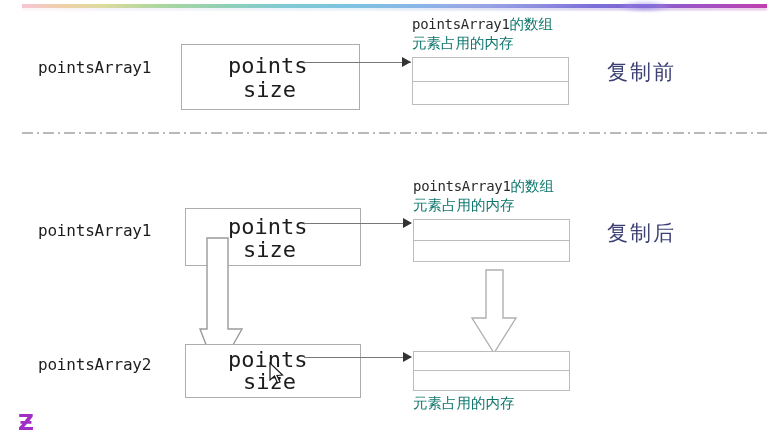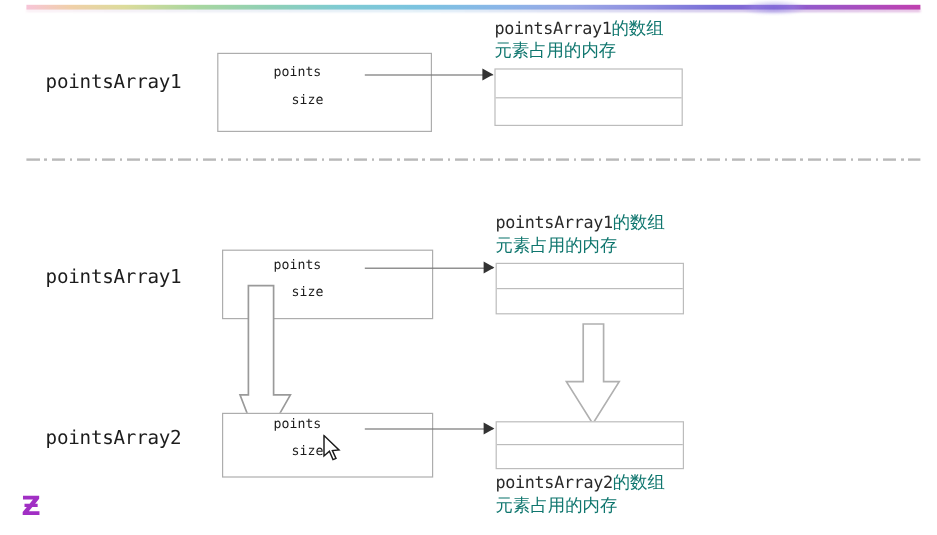--- a/index.html
+++ b/index.html
@@ -88,21 +88,21 @@
 
   .obj-box {
     position: absolute;
     border: 1px solid #adadad;
     background: #ffffff;
     box-sizing: border-box;
   }
   .obj-field {
     position: absolute;
     font-family: "DejaVu Sans Mono", monospace;
-    font-size: 11px;
+    font-size: 22px;
     color: #1c1c1c;
     white-space: nowrap;
   }
 
   .mem-box {
     position: absolute;
     border: 1px solid #bcbcbc;
     background: #ffffff;
     box-sizing: border-box;
   }
@@ -201,20 +201,21 @@
     <div>
       <span class="mono">pointsArray1</span><span class="cjk">的数组</span>
     </div>
     <div><span class="cjk">元素占用的内存</span></div>
   </div>
 
   <div class="mem-box" style="left:412px; top:57px; width:157px; height:48px;">
     <div class="cell-split" style="top:23px;"></div>
   </div>
 
+  <div class="stage-label" style="left:607px; top:58px;">复制前</div>
 
   <div class="divider"></div>
 
   <div class="var-label" style="left:38px; top:221px;">pointsArray1</div>
 
   <div class="obj-box" style="left:185px; top:208px; width:176px; height:58px;"></div>
   <div class="obj-field" style="left:228px; top:214px;">points</div>
   <div class="obj-field" style="left:243px; top:237px;">size</div>
 
   <div class="conn-line" style="left:304px; top:223px; width:107px;"></div>
@@ -224,20 +225,21 @@
     <div>
       <span class="mono">pointsArray1</span><span class="cjk">的数组</span>
     </div>
     <div><span class="cjk">元素占用的内存</span></div>
   </div>
 
   <div class="mem-box" style="left:413px; top:219px; width:157px; height:43px;">
     <div class="cell-split" style="top:20px;"></div>
   </div>
 
+  <div class="stage-label" style="left:607px; top:219px;">复制后</div>
 
   <svg class="block-arrow" style="left:198px; top:236px;" width="46" height="140" viewBox="0 0 46 140">
     <polygon points="9,2 30,2 30,93 44,93 19,137 2,93 9,93" fill="#ffffff" stroke="#9a9a9a" stroke-width="1.4" stroke-linejoin="miter"></polygon>
   </svg>
 
   <svg class="block-arrow" style="left:470px; top:268px;" width="48" height="88" viewBox="0 0 48 88">
     <polygon points="16,2 33,2 33,50 46,50 24,85 2,50 16,50" fill="#ffffff" stroke="#b0b0b0" stroke-width="1.4" stroke-linejoin="miter"></polygon>
   </svg>
 
   <div class="var-label" style="left:38px; top:355px;">pointsArray2</div>
@@ -247,23 +249,20 @@
   <div class="obj-field" style="left:243px; top:369px;">size</div>
 
   <div class="conn-line" style="left:304px; top:357px; width:107px;"></div>
   <div class="conn-head" style="left:403px; top:352px;"></div>
 
   <div class="mem-box" style="left:413px; top:351px; width:157px; height:40px;">
     <div class="cell-split" style="top:18px;"></div>
   </div>
 
   <div class="mem-caption" style="left:413px; top:394px;">
-    <div>
-      <span class="mono">pointsArray2</span><span class="cjk">的数组</span>
-    </div>
     <div><span class="cjk">元素占用的内存</span></div>
   </div>
 
   <svg class="cursor" style="left:269px; top:362px;" width="16" height="24" viewBox="0 0 16 24">
     <polygon points="1,1 1,18 5.5,14 8.5,21 11,20 8,13.5 13.5,13" fill="#ffffff" stroke="#1a1a1a" stroke-width="1.2" stroke-linejoin="miter"></polygon>
   </svg>
 
   <div class="corner-glyph">Ƶ</div>
 
 </div>

